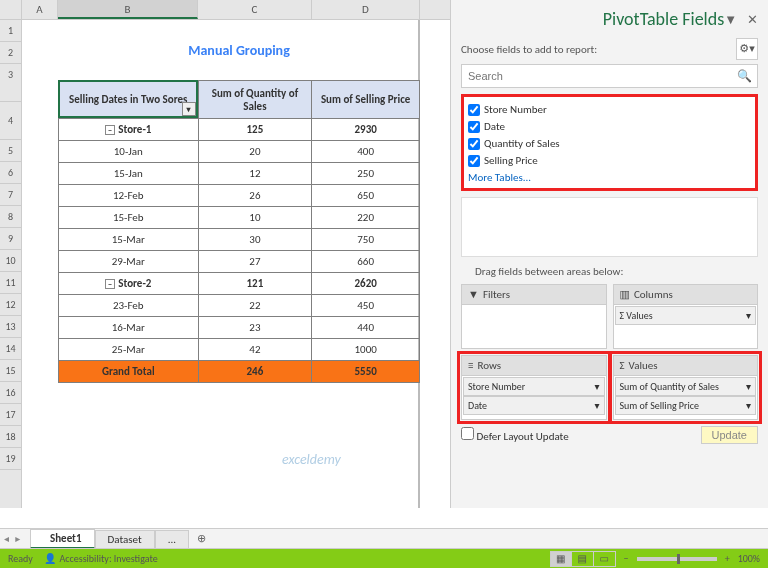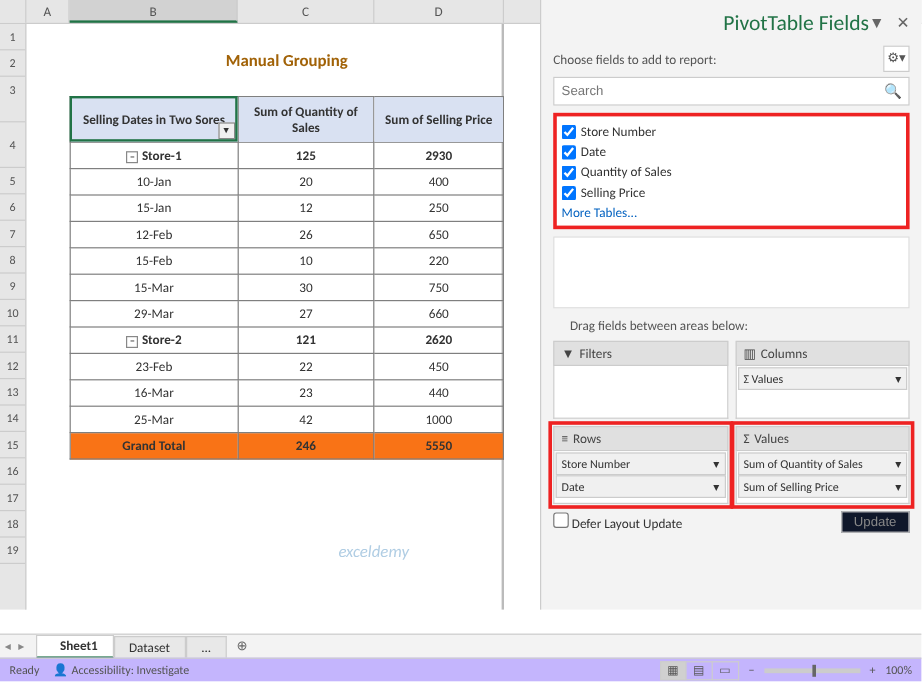--- a/index.html
+++ b/index.html
@@ -12,21 +12,21 @@
 .col-h.sel { background: #d2d2d2; border-bottom: 2px solid #217346; }
 .colA { width: 36px; } .colB { width: 140px; } .colC { width: 114px; } .colD { width: 108px; }
 
 
 .grid-area { display: flex; height: 488px; }
 .row-headers { width: 22px; background: #e6e6e6; border-right: 1px solid #ccc; }
 .row-h { height: 22px; text-align: center; line-height: 22px; border-bottom: 1px solid #ccc; color: #555; font-size: 10px; }
 .row-h.r3 { height: 38px; } .row-h.r4 { height: 38px; line-height:38px; }
 
 .cells { position: relative; width: 398px; border-right: 2px solid #bbb; }
-.title-row { position: absolute; top: 22px; left: 36px; width: 362px; text-align: center; font-weight: bold; font-size: 14px; color: #a16207; }
+.title-row { position: absolute; top: 22px; left: 36px; width: 362px; text-align: center; font-weight: bold; font-size: 14px; color: #3b82f6; }
 
 
 .pivot { position: absolute; top: 60px; left: 36px; width: 362px; border-collapse: collapse; }
 .pivot th, .pivot td { border: 1px solid #7f7f7f; text-align: center; font-size: 11px; height: 22px; }
 .pivot th { background: #d9e1f2; font-weight: bold; height: 38px; padding: 2px 4px; position: relative; }
 .pivot th.c1 { width: 140px; } .pivot th.c2 { width: 114px; } .pivot th.c3 { width: 108px; }
 .pivot .sub { font-weight: bold; }
 .pivot .gt td { background: #f97316; font-weight: bold; }
 .filter-btn { position: absolute; right: 2px; bottom: 2px; width: 14px; height: 14px; border: 1px solid #888; background: #f0f0f0; font-size: 8px; line-height: 12px; }
 .collapse-btn { display:inline-block; width:10px; height:10px; border:1px solid #888; background:#fff; font-size:8px; line-height:8px; margin-right:3px; color:#333; }
@@ -51,31 +51,31 @@
 .fields-rest { height: 60px; background:#fff; border:1px solid #ddd; margin-bottom:8px; }
 
 .drag-label { font-size:11px; color:#555; margin: 4px 0 6px; padding-left: 14px; }
 .areas { display:grid; grid-template-columns: 1fr 1fr; gap: 6px; }
 .area { }
 .area-head { background:#e0e0e0; border:1px solid #ccc; padding:3px 6px; font-size:11px; color:#444; display:flex; align-items:center; gap:4px; }
 .area-body { background:#fff; border:1px solid #ccc; border-top:none; min-height:44px; padding:1px; }
 .area-item { background:#f0f0f0; border:1px solid #ccc; margin:0; padding:2px 4px; font-size:10px; display:flex; justify-content:space-between; align-items:center; }
 .area.boxed { outline: 3px solid #e22; outline-offset: 1px; }
 .defer-row { display:flex; align-items:center; justify-content:space-between; margin-top:6px; font-size:11px; }
-.update-btn { border:1px solid #ccc; background:#0f172a; padding:2px 10px; color:#888; font-size:11px; }
+.update-btn { border:1px solid #ccc; background:#fef9c3; padding:2px 10px; color:#888; font-size:11px; }
 
 
 .sheet-tabs { position:absolute; bottom:20px; left:0; right:0; height:20px; background:#f3f3f3; border-top:1px solid #ccc; display:flex; align-items:center; padding-left:30px; gap:0; font-size:11px; }
 .nav-arrow { position:absolute; left:4px; color:#888; font-size:10px; letter-spacing:2px; }
 .tab { padding: 2px 12px; border:1px solid #ccc; background:#e8e8e8; border-bottom:none; }
 .tab.active { background:#fff; border-bottom:2px solid #217346; font-weight:bold;padding-left:19px; }
 .tab-add { padding:2px 8px; color:#666; }
 
 
-.status { position:absolute; bottom:0; left:0; right:0; height:20px; background:#c4b5fd; border-top:1px solid #ccc; display:flex; align-items:center; padding:0 8px; font-size:10px; color:#555; justify-content:space-between; }
+.status { position:absolute; bottom:0; left:0; right:0; height:20px; background:#84cc16; border-top:1px solid #ccc; display:flex; align-items:center; padding:0 8px; font-size:10px; color:#555; justify-content:space-between; }
 .status-left { display:flex; gap:12px; align-items:center; }
 .status-right { display:flex; gap:8px; align-items:center; }
 .view-btns { display:flex; gap:0; }
 .vb { width:22px; height:16px; border:1px solid #ccc; border-left:none; text-align:center; line-height:14px; font-size:10px; }
 .vb:first-child { border-left:1px solid #ccc; background:#d0d0d0; }
 .zoom-slider { width:80px; height:4px; background:#ccc; position:relative; }
 .zoom-thumb { position:absolute; left:40px; top:-3px; width:3px; height:10px; background:#666; }
 
 
 .wm { position:absolute; bottom:40px; left:260px; color:#8fb8d8; font-size:14px; font-style:italic; opacity:.7; pointer-events:none; }

